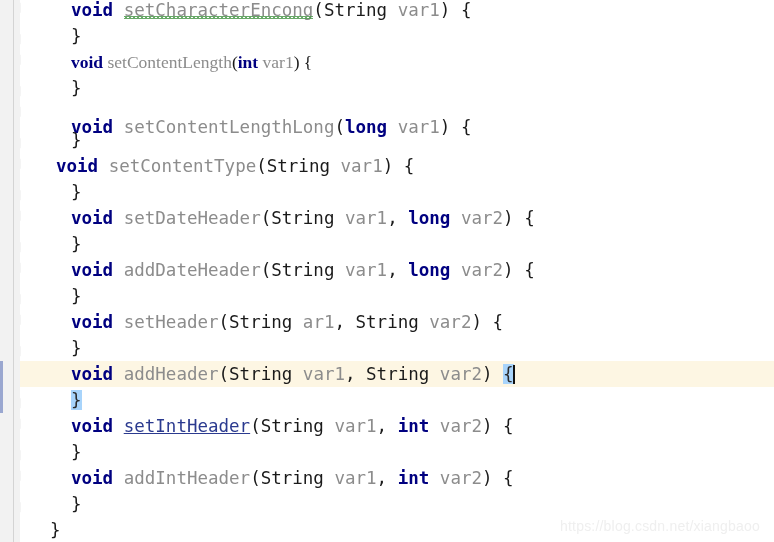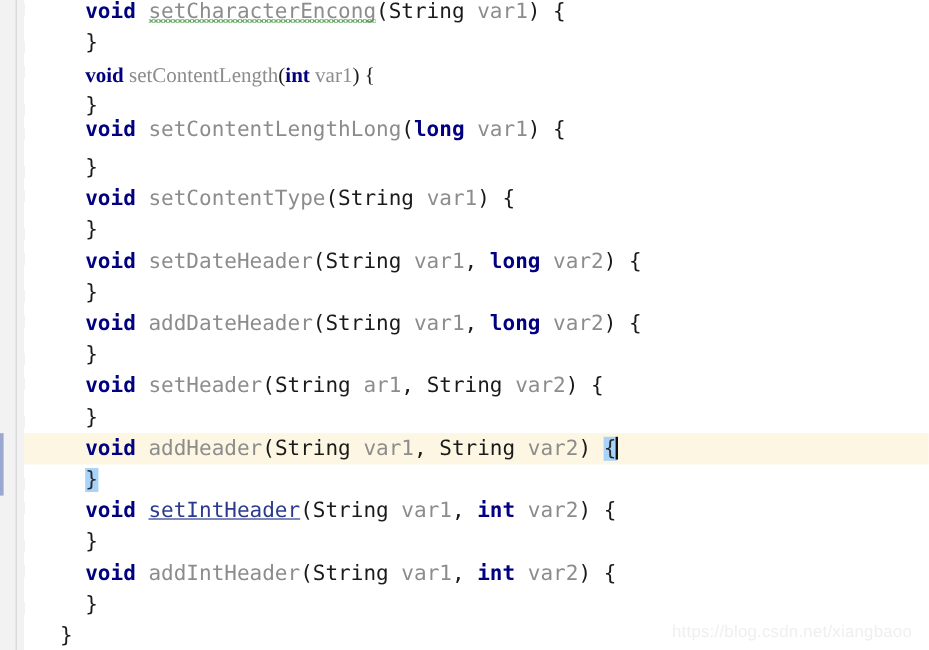--- a/index.html
+++ b/index.html
@@ -262,23 +262,23 @@
     </div>
   <div id="stripe-layer">
       <div class="change-stripe" style="top: 361px; height: 52px;"></div>
     </div>
 
   <div id="code">
       <div class="line" style="top: -3px;"><span class="txt" style="left: 51px;"><span class="kw">void</span><span class="plain"> </span><span class="typo">setCharacterEncong</span><span class="plain">(</span><span class="plain">String</span><span class="plain"> </span><span class="gray">var1</span><span class="plain">) {</span></span></div>
       <div class="line" style="top: 23px;"><span class="txt" style="left: 51px;"><span class="plain">}</span></span></div>
       <div class="line" style="top: 49px;"><span class="txt" style="left: 51px; font-family: Liberation Serif, serif;"><span class="kw">void</span><span class="plain"> </span><span class="gray">setContentLength</span><span class="plain">(</span><span class="kw">int</span><span class="plain"> </span><span class="gray">var1</span><span class="plain">) {</span></span></div>
       <div class="line" style="top: 75px;"><span class="txt" style="left: 51px;"><span class="plain">}</span></span></div>
-      <div class="line" style="top: 95px;"><span class="txt" style="left: 51px;"><span class="kw">void</span><span class="plain"> </span><span class="gray">setContentLengthLong</span><span class="plain">(</span><span class="kw">long</span><span class="plain"> </span><span class="gray">var1</span><span class="plain">) {</span></span></div>
+      <div class="line" style="top: 114px;"><span class="txt" style="left: 51px;"><span class="kw">void</span><span class="plain"> </span><span class="gray">setContentLengthLong</span><span class="plain">(</span><span class="kw">long</span><span class="plain"> </span><span class="gray">var1</span><span class="plain">) {</span></span></div>
       <div class="line" style="top: 127px;"><span class="txt" style="left: 51px;"><span class="plain">}</span></span></div>
-      <div class="line" style="top: 153px;"><span class="txt" style="left: 51px;"><span class="kw">void</span><span class="plain"> </span><span class="gray">setContentType</span><span class="plain">(</span><span class="plain">String</span><span class="plain"> </span><span class="gray">var1</span><span class="plain">) {</span></span></div>
+      <div class="line" style="top: 153px;"><span class="txt" style="left: 36px;"><span class="kw">void</span><span class="plain"> </span><span class="gray">setContentType</span><span class="plain">(</span><span class="plain">String</span><span class="plain"> </span><span class="gray">var1</span><span class="plain">) {</span></span></div>
       <div class="line" style="top: 179px;"><span class="txt" style="left: 51px;"><span class="plain">}</span></span></div>
       <div class="line" style="top: 205px;"><span class="txt" style="left: 51px;"><span class="kw">void</span><span class="plain"> </span><span class="gray">setDateHeader</span><span class="plain">(</span><span class="plain">String</span><span class="plain"> </span><span class="gray">var1</span><span class="plain">, </span><span class="kw">long</span><span class="plain"> </span><span class="gray">var2</span><span class="plain">) {</span></span></div>
       <div class="line" style="top: 231px;"><span class="txt" style="left: 51px;"><span class="plain">}</span></span></div>
       <div class="line" style="top: 257px;"><span class="txt" style="left: 51px;"><span class="kw">void</span><span class="plain"> </span><span class="gray">addDateHeader</span><span class="plain">(</span><span class="plain">String</span><span class="plain"> </span><span class="gray">var1</span><span class="plain">, </span><span class="kw">long</span><span class="plain"> </span><span class="gray">var2</span><span class="plain">) {</span></span></div>
       <div class="line" style="top: 283px;"><span class="txt" style="left: 51px;"><span class="plain">}</span></span></div>
       <div class="line" style="top: 309px;"><span class="txt" style="left: 51px;"><span class="kw">void</span><span class="plain"> </span><span class="gray">setHeader</span><span class="plain">(</span><span class="plain">String</span><span class="plain"> </span><span class="gray">ar1</span><span class="plain">, </span><span class="plain">String</span><span class="plain"> </span><span class="gray">var2</span><span class="plain">) {</span></span></div>
       <div class="line" style="top: 335px;"><span class="txt" style="left: 51px;"><span class="plain">}</span></span></div>
       <div class="line hl" style="top: 361px;"><span class="txt" style="left: 51px;"><span class="kw">void</span><span class="plain"> </span><span class="gray">addHeader</span><span class="plain">(</span><span class="plain">String</span><span class="plain"> </span><span class="gray">var1</span><span class="plain">, </span><span class="plain">String</span><span class="plain"> </span><span class="gray">var2</span><span class="plain">) </span><span class="brace-match">{</span><span class="caret"></span></span></div>
       <div class="line" style="top: 387px;"><span class="txt" style="left: 51px;"><span class="brace-match">}</span></span></div>
       <div class="line" style="top: 413px;"><span class="txt" style="left: 51px;"><span class="kw">void</span><span class="plain"> </span><span class="link">setIntHeader</span><span class="plain">(</span><span class="plain">String</span><span class="plain"> </span><span class="gray">var1</span><span class="plain">, </span><span class="kw">int</span><span class="plain"> </span><span class="gray">var2</span><span class="plain">) {</span></span></div>

